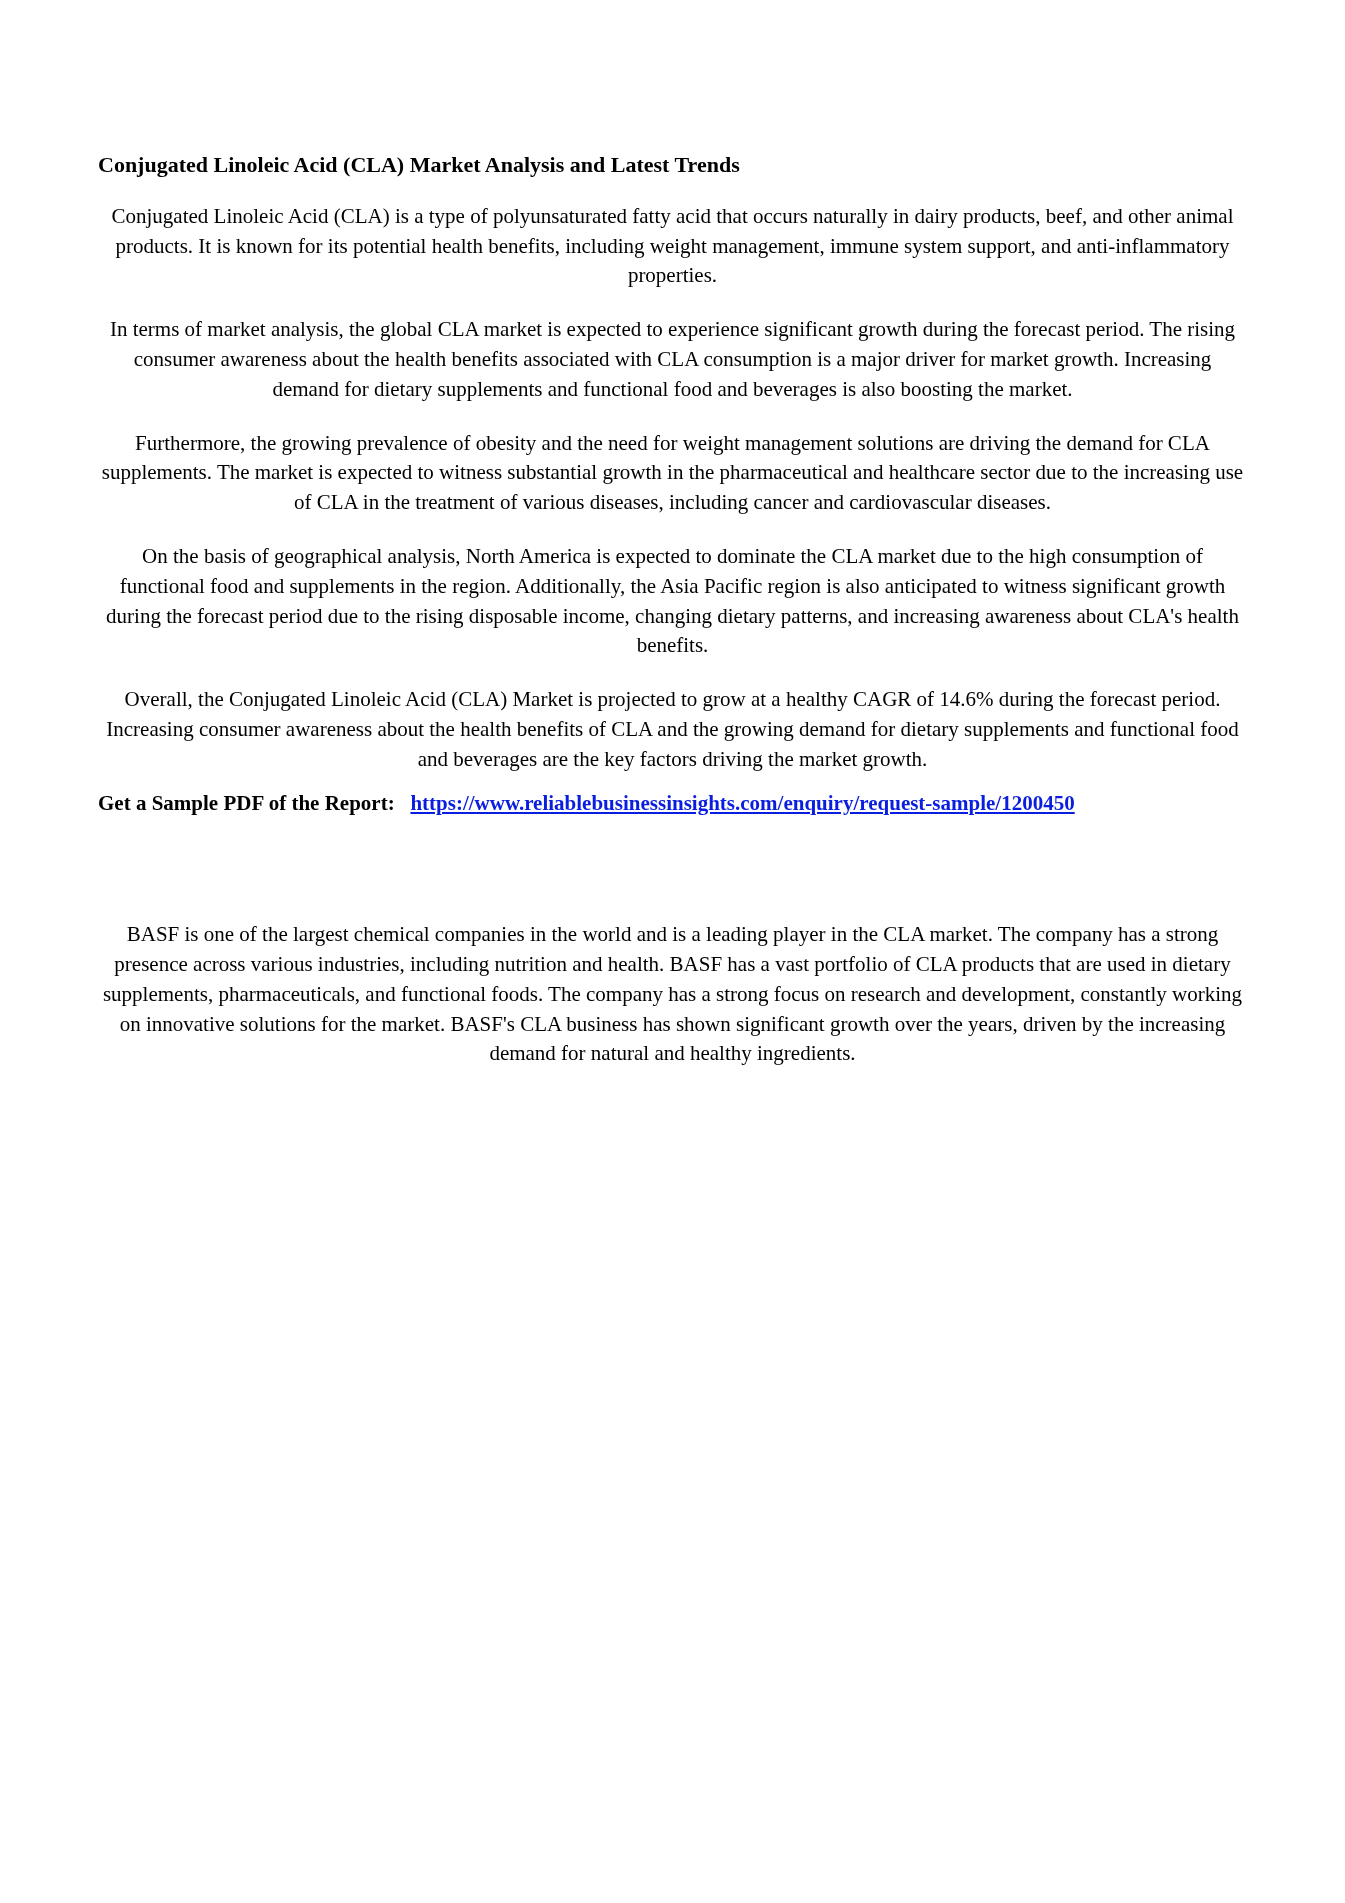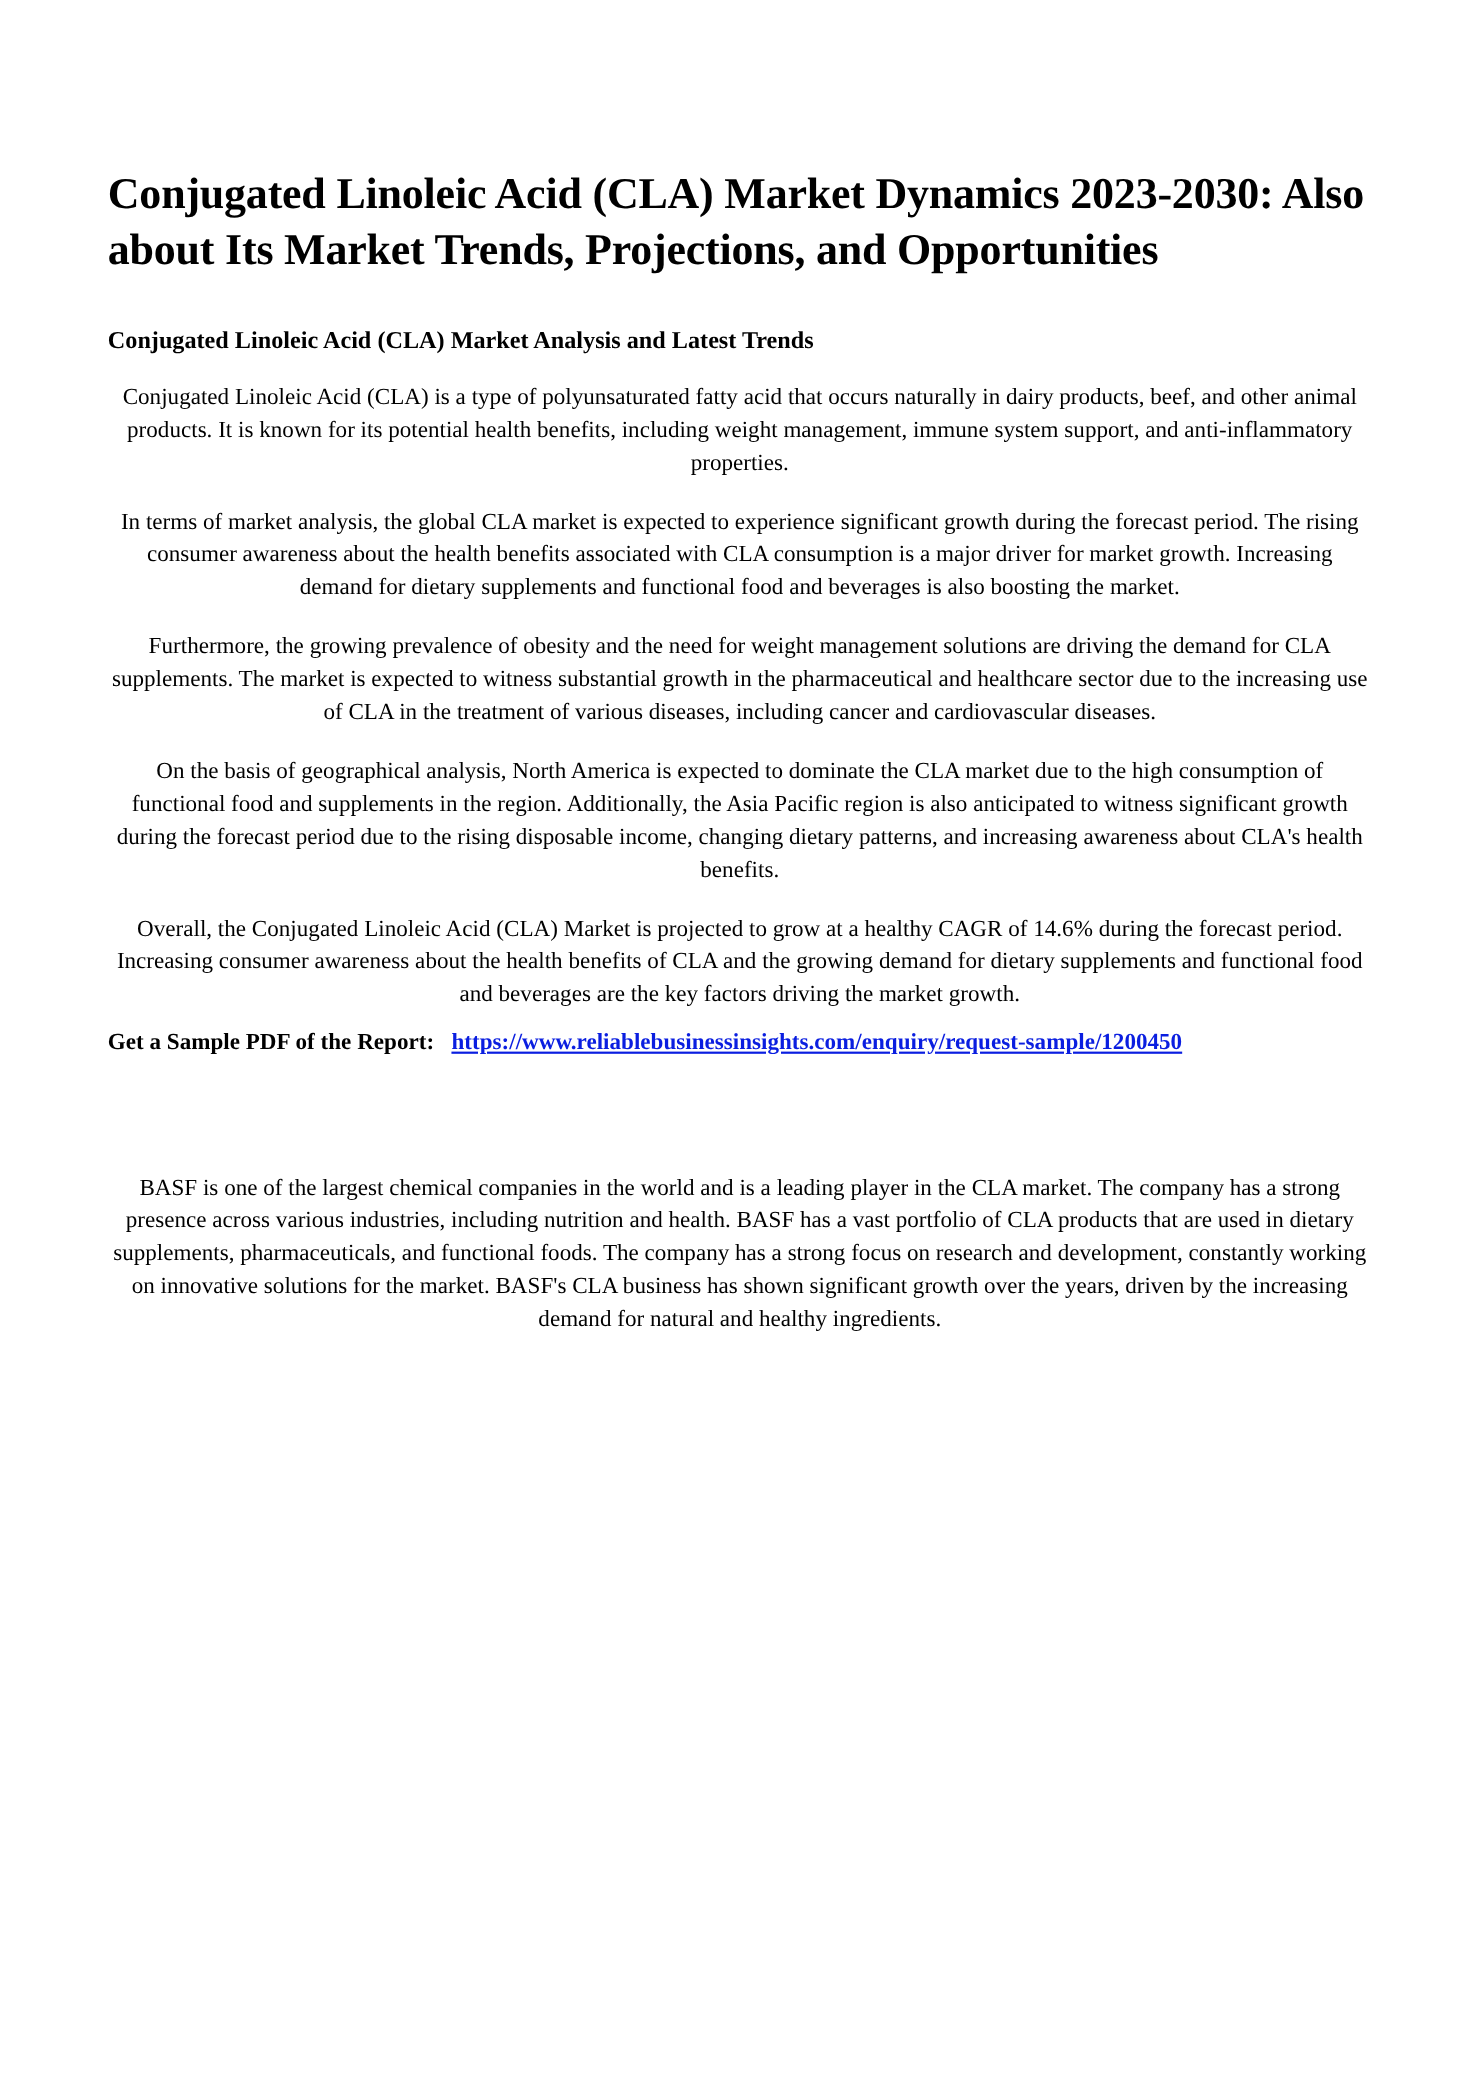--- a/index.html
+++ b/index.html
@@ -64,21 +64,20 @@
   }
   .block {
     margin-bottom: 0;
   }
 </style>
 </head>
 <body>
 
 <div class="page">
 
-  <h1 class="doc-title">Conjugated Linoleic Acid (CLA) Market Dynamics 2023-2030: Also about Its Market Trends, Projections, and Opportunities</h1>
 
   <div class="block">
     <h2 class="section-head">Conjugated Linoleic Acid (CLA) Market Analysis and Latest Trends</h2>
     <p class="body-par">Conjugated Linoleic Acid (CLA) is a type of polyunsaturated fatty acid that occurs naturally in dairy products, beef, and other animal products. It is known for its potential health benefits, including weight management, immune system support, and anti-inflammatory properties.</p>
     <p class="body-par">In terms of market analysis, the global CLA market is expected to experience significant growth during the forecast period. The rising consumer awareness about the health benefits associated with CLA consumption is a major driver for market growth. Increasing demand for dietary supplements and functional food and beverages is also boosting the market.</p>
     <p class="body-par">Furthermore, the growing prevalence of obesity and the need for weight management solutions are driving the demand for CLA supplements. The market is expected to witness substantial growth in the pharmaceutical and healthcare sector due to the increasing use of CLA in the treatment of various diseases, including cancer and cardiovascular diseases.</p>
     <p class="body-par">On the basis of geographical analysis, North America is expected to dominate the CLA market due to the high consumption of functional food and supplements in the region. Additionally, the Asia Pacific region is also anticipated to witness significant growth during the forecast period due to the rising disposable income, changing dietary patterns, and increasing awareness about CLA's health benefits.</p>
     <p class="body-par">Overall, the Conjugated Linoleic Acid (CLA) Market is projected to grow at a healthy CAGR of 14.6% during the forecast period. Increasing consumer awareness about the health benefits of CLA and the growing demand for dietary supplements and functional food and beverages are the key factors driving the market growth.</p>
   </div>
 

